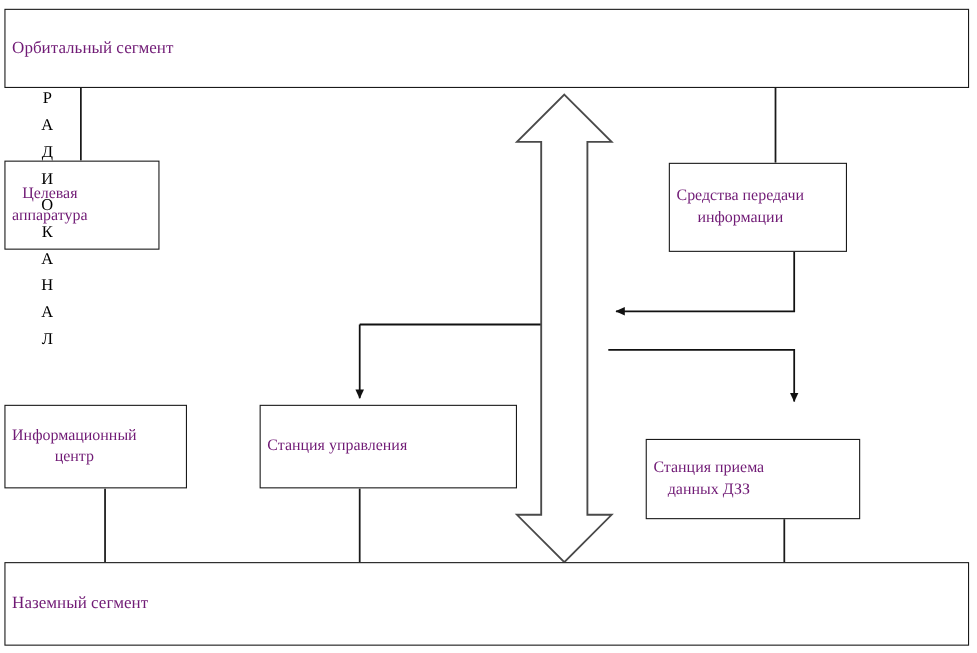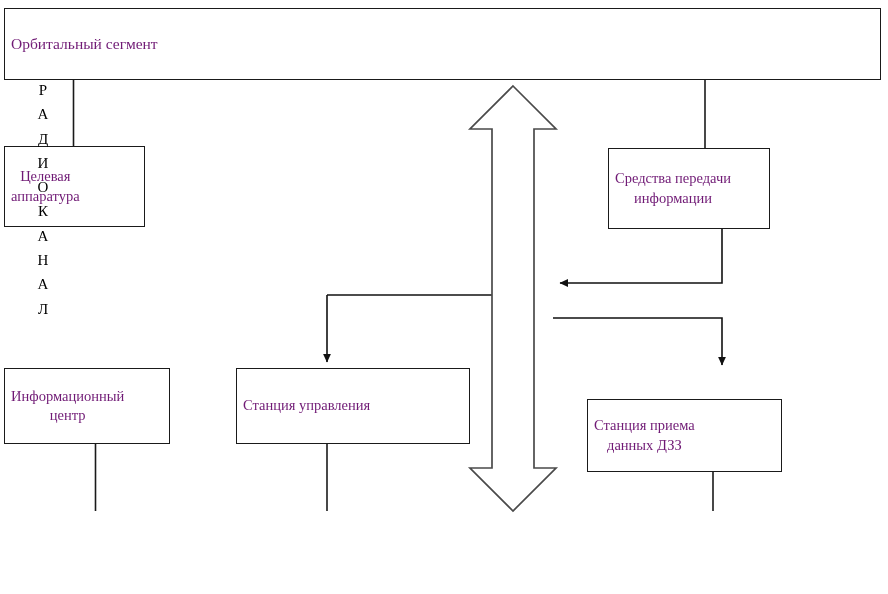--- a/index.html
+++ b/index.html
@@ -148,20 +148,23 @@
 
   <div class="node-box unit-box" id="node-control-station">
     <span class="node-label">Станция управления</span>
   </div>
 
   <div class="node-box unit-box" id="node-dzz-station">
     <span class="node-label">Станция приема
 данных ДЗЗ</span>
   </div>
 
+  <div class="node-box seg-box" id="node-ground-segment">
+    <span class="node-label">Наземный сегмент</span>
+  </div>
 
   <div id="radio-channel-label">
       <span>Р</span>
       <span>А</span>
       <span>Д</span>
       <span>И</span>
       <span>О</span>
       <span>К</span>
       <span>А</span>
       <span>Н</span>

